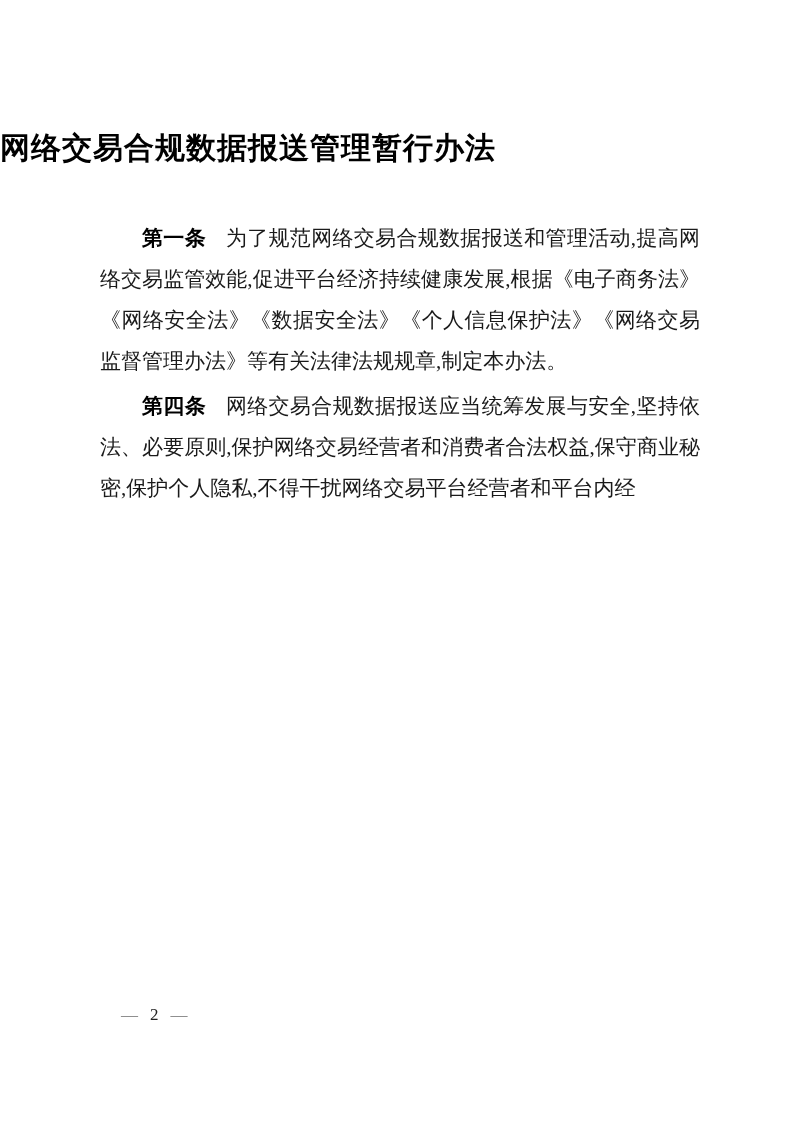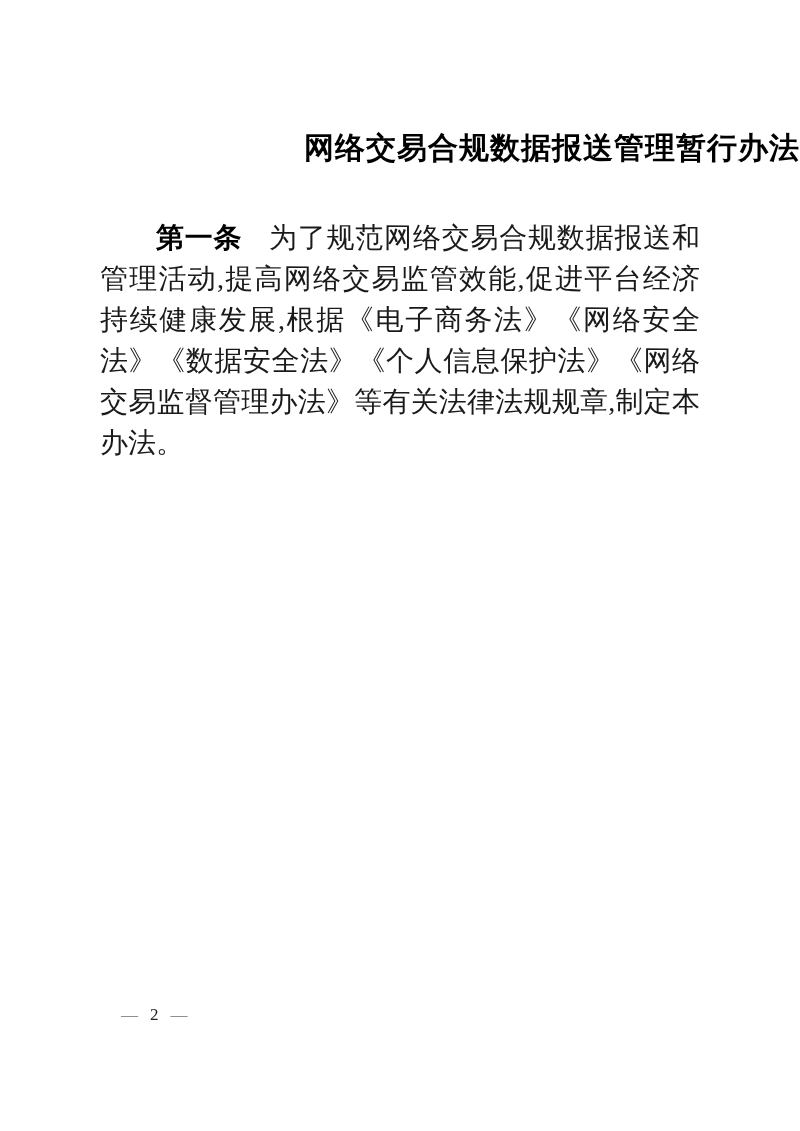--- a/index.html
+++ b/index.html
@@ -14,33 +14,33 @@
     background: #ffffff;
     font-family: "Liberation Serif", serif;
     color: #111111;
     overflow: hidden;
   }
   .doc-title {
     position: absolute;
     top: 128px;
     left: 0;
     right: 0;
-    text-align: right;
+    text-align: left;
     font-size: 30px;
     font-weight: 700;
     letter-spacing: 1px;
     color: #000000;
     font-family: Liberation Mono, monospace;
   }
   .body-text {
     position: absolute;
     left: 100px;
     width: 600px;
     top: 217px;
-    font-size: 28px;
+    font-size: 21px;
     line-height: 41px;
     text-align: justify;
     text-justify: inter-ideograph;
     color: #1a1a1a;
   }
   .para {
     margin: 0 0 3px 0;
     text-indent: 2em;
   }
   .article-label {
@@ -78,20 +78,23 @@
 
   <div class="body-text">
 
     <p class="para">
       <span class="article-label">第一条</span><span>为了规范网络交易合规数据报送和管理活动,提高网络交易监管效能,促进平台经济持续健康发展,根据《电子商务法》《网络安全法》《数据安全法》《个人信息保护法》《网络交易监督管理办法》等有关法律法规规章,制定本办法。</span>
     </p>
 
 
 
 
+    <p class="para">
+      <span class="article-label">第四条</span><span>网络交易合规数据报送应当统筹发展与安全,坚持依法、必要原则,保护网络交易经营者和消费者合法权益,保守商业秘密,保护个人隐私,不得干扰网络交易平台经营者和平台内经</span>
+    </p>
 
   </div>
 
   <div class="page-footer">
     <span class="footer-dash">—</span><span class="footer-num">2</span><span class="footer-dash">—</span>
   </div>
 
 </div>
 
 </body></html>

